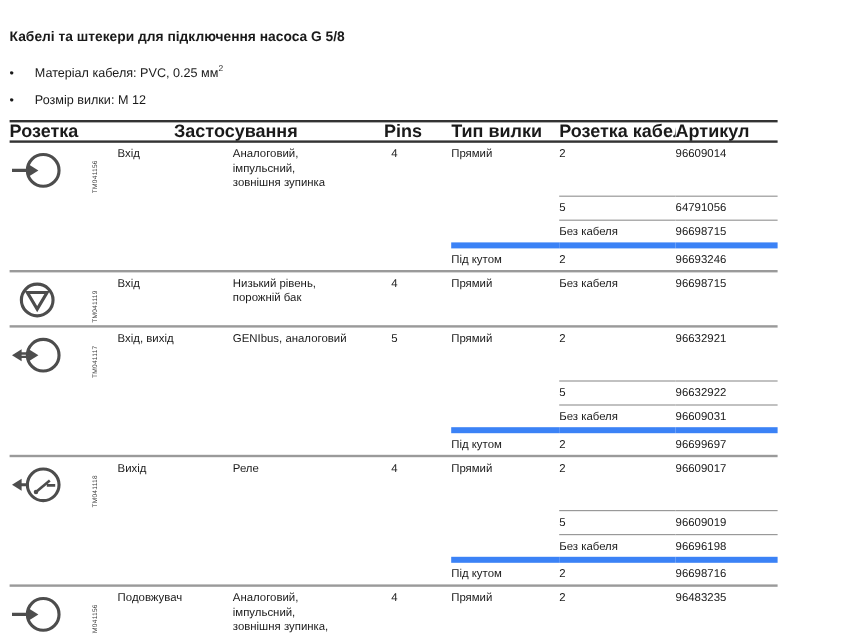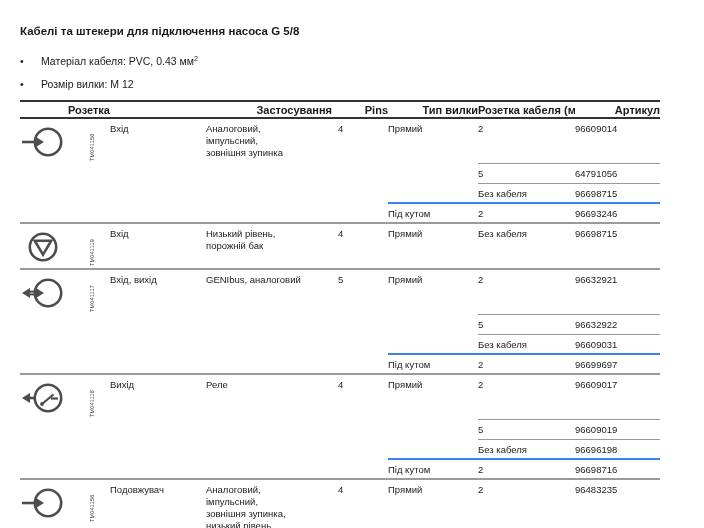--- a/index.html
+++ b/index.html
@@ -6,21 +6,21 @@
   html, body { background: #ffffff; }
   body {
     font-family: "Liberation Sans", "DejaVu Sans", sans-serif;
     color: #1a1a1a;
     -webkit-font-smoothing: antialiased;
   }
   .page {
     width: 704px;
     height: 528px;
     background: #ffffff;
-    padding: 24px 20px 0 20px;
+    padding: 24px 20px 0 8px;
     overflow: hidden;
   }
   .doc-title {
     font-size: 11.5px;
     font-weight: bold;
     line-height: 14px;
     margin-bottom: 16px;
   }
   ul.bullets { list-style: none; }
   ul.bullets li {
@@ -45,25 +45,24 @@
     display: grid;
     grid-template-columns: 66px 24px 96px 126px 56px 90px 97px 85px;
   }
   .thead {
     border-top: 2px solid #333333;
     border-bottom: 2px solid #333333;
     align-items: center;
     height: 19px;
   }
   .hcell {
-    font-size: 11px;
+    font-size: 15px;
     font-weight: bold;
     white-space: nowrap;
     overflow: hidden;
-    text-align: right;
   }
   .h-socket { grid-column: 1 / 3; }
   .h-app    { grid-column: 3 / 5; margin-left: 47px; }
   .h-pins   { grid-column: 5; }
   .h-type   { grid-column: 6; }
   .h-len    { grid-column: 7; }
   .h-art    { grid-column: 8; }
 
   .group { grid-auto-rows: minmax(19.5px, auto); }
   .group + .group { border-top: 2px solid #9a9a9a; }
@@ -82,21 +81,21 @@
   .c-pins { grid-column: 5; padding-left: 6px; }
   .c-type { grid-column: 6; }
   .c-len  { grid-column: 7; }
   .c-art  { grid-column: 8; }
 
   .r1 { grid-row: 1; } .r2 { grid-row: 2; } .r3 { grid-row: 3; } .r4 { grid-row: 4; }
   .span-all { grid-row: 1 / -1; }
   .span-1-4 { grid-row: 1 / 4; }
 
   .sub  { border-top: 1px solid #999999; }   
-  .tsub { border-top: 2px solid #3b82f6; }   
+  .tsub { border-top: 5px solid #3b82f6; }   
 
   .icon-cell {
     display: flex;
     flex-direction: column;
     gap: 9px;
     padding-top: 5px;
   }
   .icon-cell svg { display: block; }
 
   .tm-cell {
@@ -145,21 +144,21 @@
       <line x1="31" y1="18.5" x2="38" y2="18.5" stroke-width="2.2"></line>
     </g>
   </defs>
 </svg>
 
 <div class="page">
 
   <h1 class="doc-title">Кабелі та штекери для підключення насоса G 5/8</h1>
 
   <ul class="bullets">
-    <li><span>Матеріал кабеля: PVC, 0.43 мм</span><sup>2</sup></li>
+    <li><span>Матеріал кабеля: PVC, 0.25 мм</span><sup>2</sup></li>
     <li><span>Розмір вилки: M 12</span><sup></sup></li>
   </ul>
 
   <div class="ptable">
 
     <div class="grid8 thead">
       <div class="hcell h-socket">Розетка</div>
       <div class="hcell h-app">Застосування</div>
       <div class="hcell h-pins">Pins</div>
       <div class="hcell h-type">Тип вилки</div>

